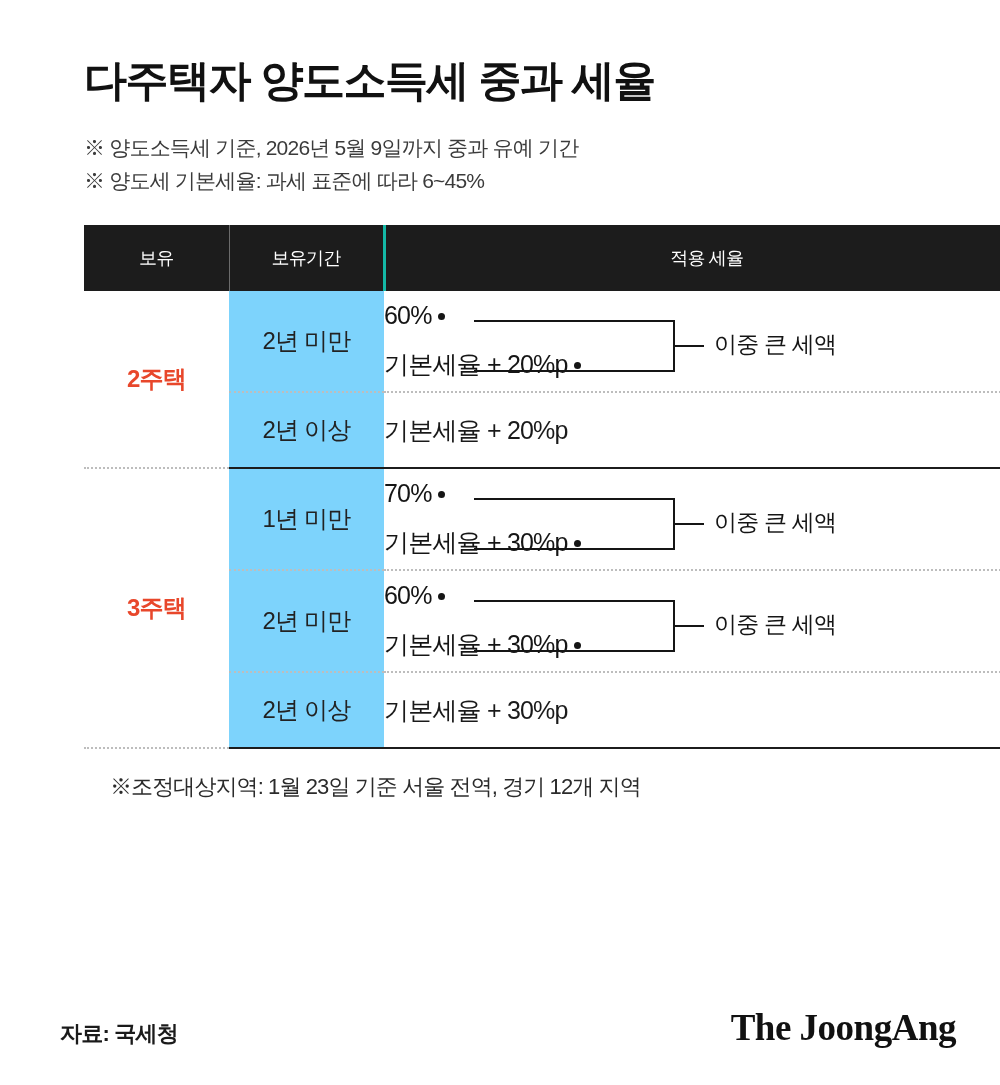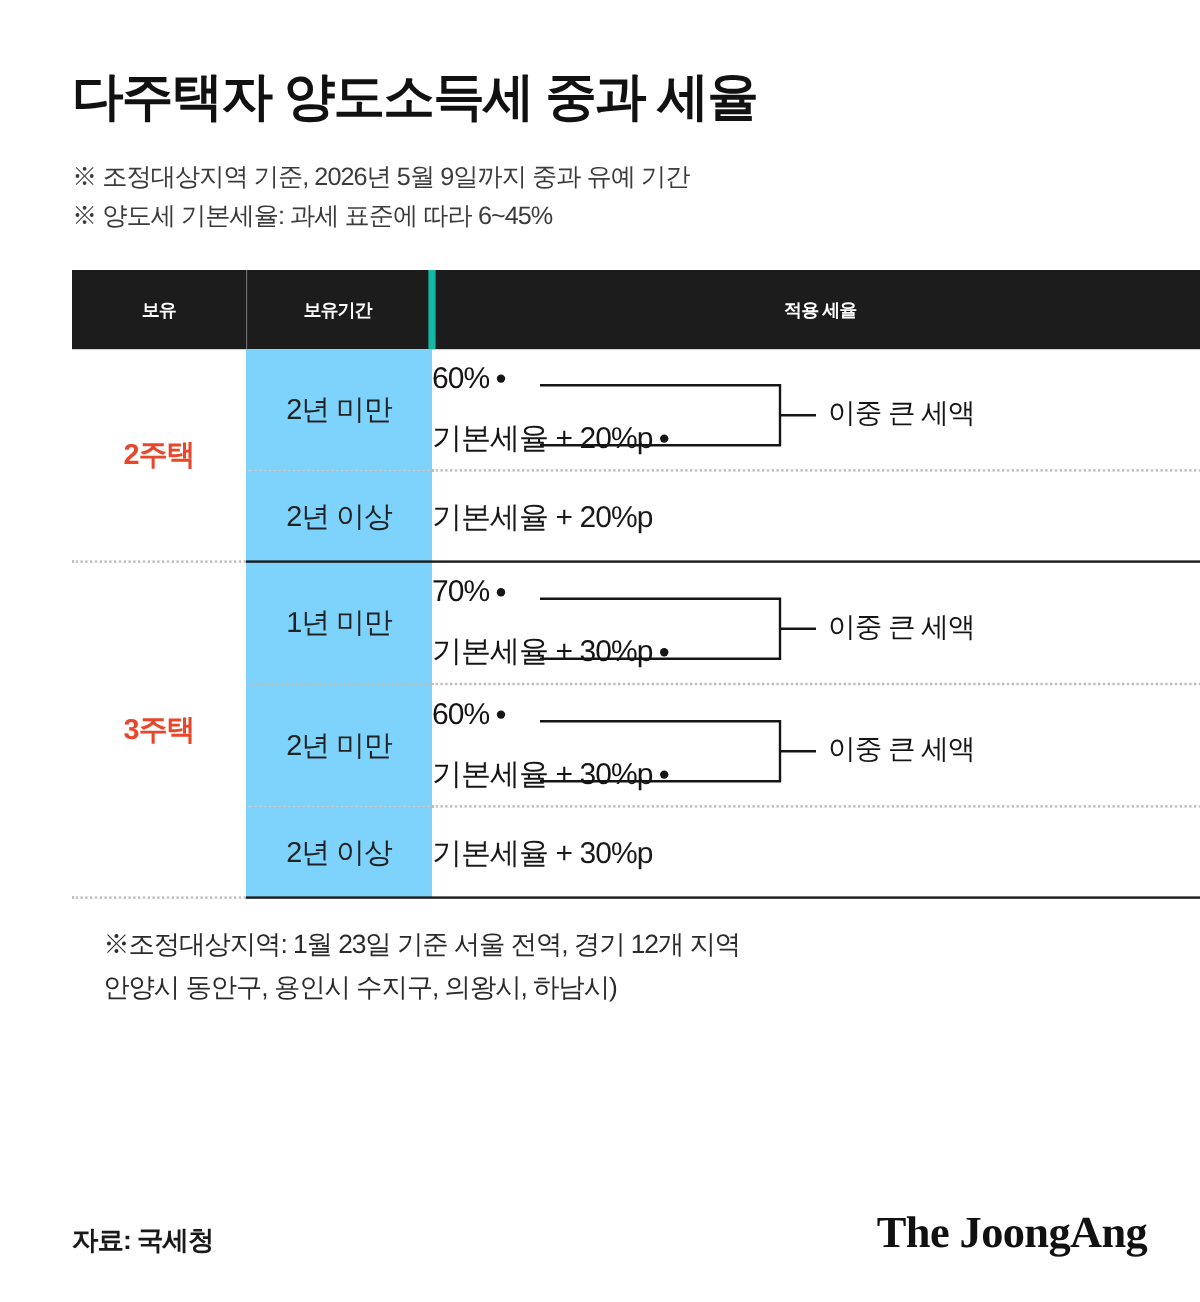--- a/index.html
+++ b/index.html
@@ -6,21 +6,21 @@
   html, body {
     margin: 0; padding: 0;
     width: 1000px; height: 1085px;
     background: #ffffff;
     font-family: "Liberation Sans", sans-serif;
     color: #1a1a1a;
   }
   .page {
     position: relative;
     width: 1000px; height: 1085px;
-    padding: 0 60px;
+    padding: 0 84px;
   }
   .title {
     font-size: 43px;
     font-weight: bold;
     letter-spacing: -1.5px;
     padding-top: 52px;
     color: #111111;
   }
   .notes {
     margin-top: 22px;
@@ -38,30 +38,30 @@
     table-layout: fixed;
   }
   table.tbl th, table.tbl td {
     padding: 0;
     vertical-align: middle;
   }
   thead th {
     background: #1c1c1c;
     color: #ffffff;
     height: 66px;
-    font-size: 15px;
-    font-weight: bold;
+    font-size: 18px;
+    font-weight: normal;
     letter-spacing: -0.8px;
     text-align: center;
   }
   thead th.col-hold { width: 145px; }
   thead th.col-period {
     width: 155px;
     border-left: 1px solid #6b6b6b;
-    border-right: 6px solid #14b8a6;
+    border-right: 3px solid #14b8a6;
   }
   thead th.col-rate { width: 644px; }
 
   td.c-hold {
     width: 145px;
     text-align: center;
     font-size: 24px;
     font-weight: bold;
     color: #e8472b;
     letter-spacing: -0.8px;
@@ -151,21 +151,21 @@
   }
 </style>
 </head>
 <body>
 
 <div class="page">
 
   <div class="title">다주택자 양도소득세 중과 세율</div>
 
   <div class="notes">
-    <div>※ 조정대상지역 기준, 2026년 5월 9일까지 중과 유예 기간</div>
+    <div>※ 양도소득세 기준, 2026년 5월 9일까지 중과 유예 기간</div>
     <div>※ 양도세 기본세율: 과세 표준에 따라 6~45%</div>
   </div>
 
   <table class="tbl">
     <thead>
       <tr>
         <th class="col-hold">보유</th>
         <th class="col-period">보유기간</th>
         <th class="col-rate">적용 세율</th>
       </tr>
@@ -240,21 +240,20 @@
         <td class="c-rate">
           <div class="rate-single">기본세율 + 30%p</div>
         </td>
       </tr>
 
     </tbody>
   </table>
 
   <div class="foot">
     <div>※조정대상지역: 1월 23일 기준 서울 전역, 경기 12개 지역</div>
-    <div>안양시 동안구, 용인시 수지구, 의왕시, 하남시)</div>
   </div>
 
   <div class="bottom">
     <div class="source">자료: 국세청</div>
     <div class="logo">The JoongAng</div>
   </div>
 
 </div>
 
 </body></html>

